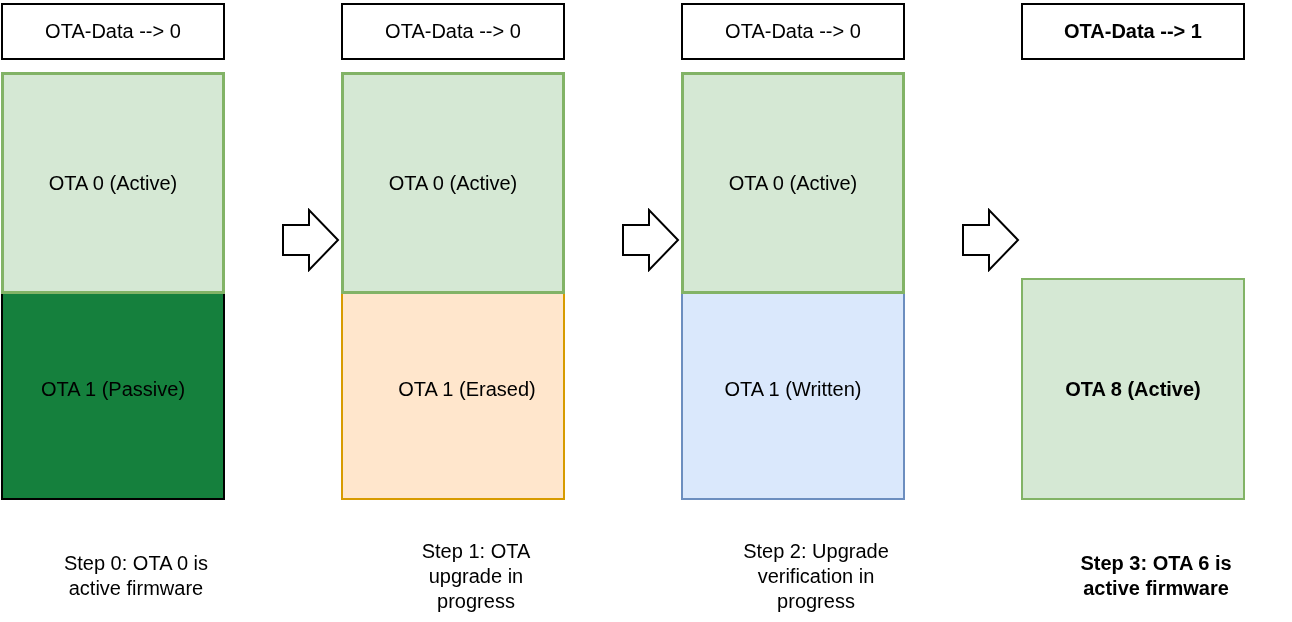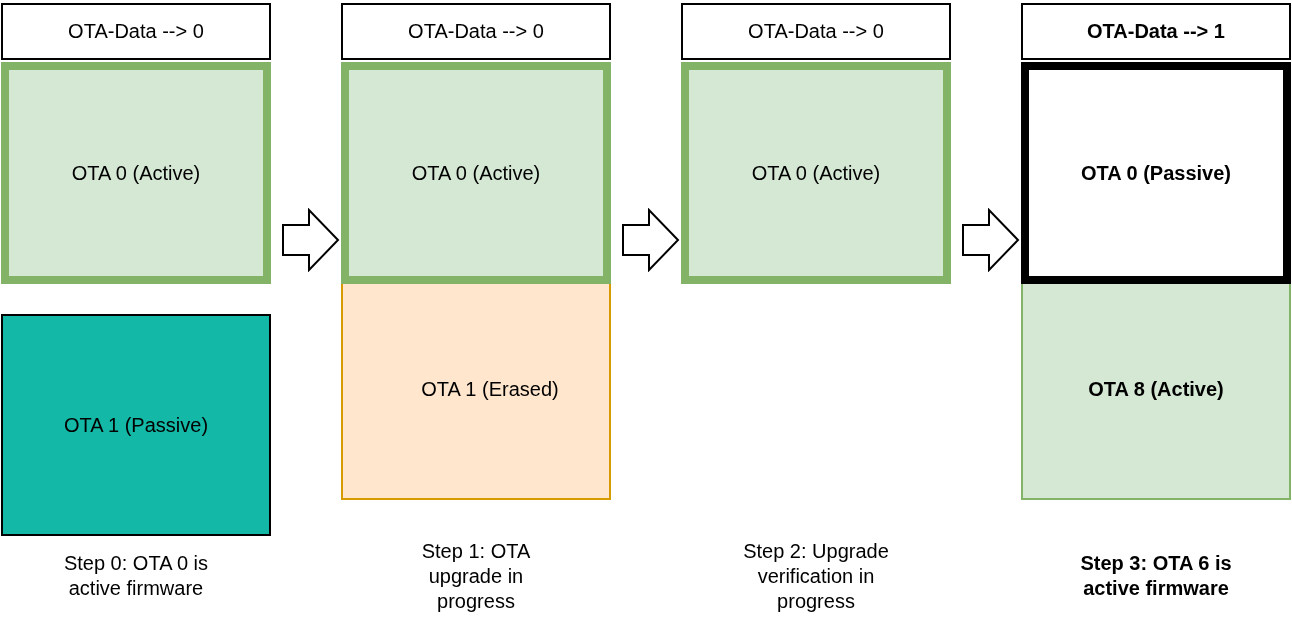--- a/index.html
+++ b/index.html
@@ -23,39 +23,39 @@
     height: 622px;
   }
   .col-0 { left: 1px; }
   .col-1 { left: 341px; }
   .col-2 { left: 681px; }
   .col-3 { left: 1021px; font-weight: bold; }
 
   .box {
     position: absolute;
     left: 0;
-    width: 270px;
+    width: 224px;
     box-sizing: border-box;
     display: flex;
     align-items: center;
     justify-content: center;
     text-align: center;
     font-size: 20px;
     background: #ffffff;
   }
   .header-box {
     top: 3px;
     height: 57px;
     border: 2px solid #000000;
     z-index: 3;
   }
   .ota0-box {
-    top: 62px;
+    top: 72px;
     height: 222px;
-    border: 8px solid #b91c1c;
+    border: 3px solid #b91c1c;
     z-index: 2;
   }
   .ota1-box {
     top: 278px;
     height: 222px;
     border: 2px solid #000000;
     z-index: 1;
   }
   .caption {
     position: absolute;
@@ -84,21 +84,21 @@
 </head>
 <body>
 
 <div class="canvas">
 
   <div class="column col-0">
     <div class="box header-box">OTA-Data --&gt; 0</div>
     <div class="box ota0-box" style="background: rgb(213, 232, 212); border-color: rgb(130, 179, 102);">
       <span>OTA 0 (Active)</span>
     </div>
-    <div class="box ota1-box" style="background: #14b8a6; border-color: rgb(0, 0, 0); margin-top: 36px;">
+    <div class="box ota1-box" style="background: #15803d; border-color: rgb(0, 0, 0);">
       <span>OTA 1 (Passive)</span>
     </div>
     <div class="caption">Step 0: OTA 0 is
 active firmware</div>
   </div>
 
   <svg class="arrow arrow-0" viewBox="0 0 58 64">
     <polygon points="1,17 27,17 27,2 56,32 27,62 27,47 1,47" fill="#ffffff" stroke="#000000" stroke-width="2" stroke-linejoin="miter"></polygon>
   </svg>
 
@@ -117,34 +117,34 @@
 
   <svg class="arrow arrow-1" viewBox="0 0 58 64">
     <polygon points="1,17 27,17 27,2 56,32 27,62 27,47 1,47" fill="#ffffff" stroke="#000000" stroke-width="2" stroke-linejoin="miter"></polygon>
   </svg>
 
   <div class="column col-2">
     <div class="box header-box">OTA-Data --&gt; 0</div>
     <div class="box ota0-box" style="background: rgb(213, 232, 212); border-color: rgb(130, 179, 102);">
       <span>OTA 0 (Active)</span>
     </div>
+    <div class="box ota1-box" style="background: rgb(218, 232, 252); border-color: rgb(108, 142, 191);">
+      <span>OTA 1 (Written)</span>
+    </div>
     <div class="caption">Step 2: Upgrade
 verification in
 progress</div>
   </div>
 
   <svg class="arrow arrow-2" viewBox="0 0 58 64">
     <polygon points="1,17 27,17 27,2 56,32 27,62 27,47 1,47" fill="#ffffff" stroke="#000000" stroke-width="2" stroke-linejoin="miter"></polygon>
   </svg>
 
   <div class="column col-3">
     <div class="box header-box">OTA-Data --&gt; 1</div>
-    <div class="box ota0-box" style="background: rgb(255, 255, 255); border-color: rgb(0, 0, 0);">
-      <span>OTA 0 (Passive)</span>
-    </div>
     <div class="box ota1-box" style="background: rgb(213, 232, 212); border-color: rgb(130, 179, 102);">
       <span>OTA 8 (Active)</span>
     </div>
     <div class="caption">Step 3: OTA 6 is
 active firmware</div>
   </div>
 
 </div>
 
 </body></html>

